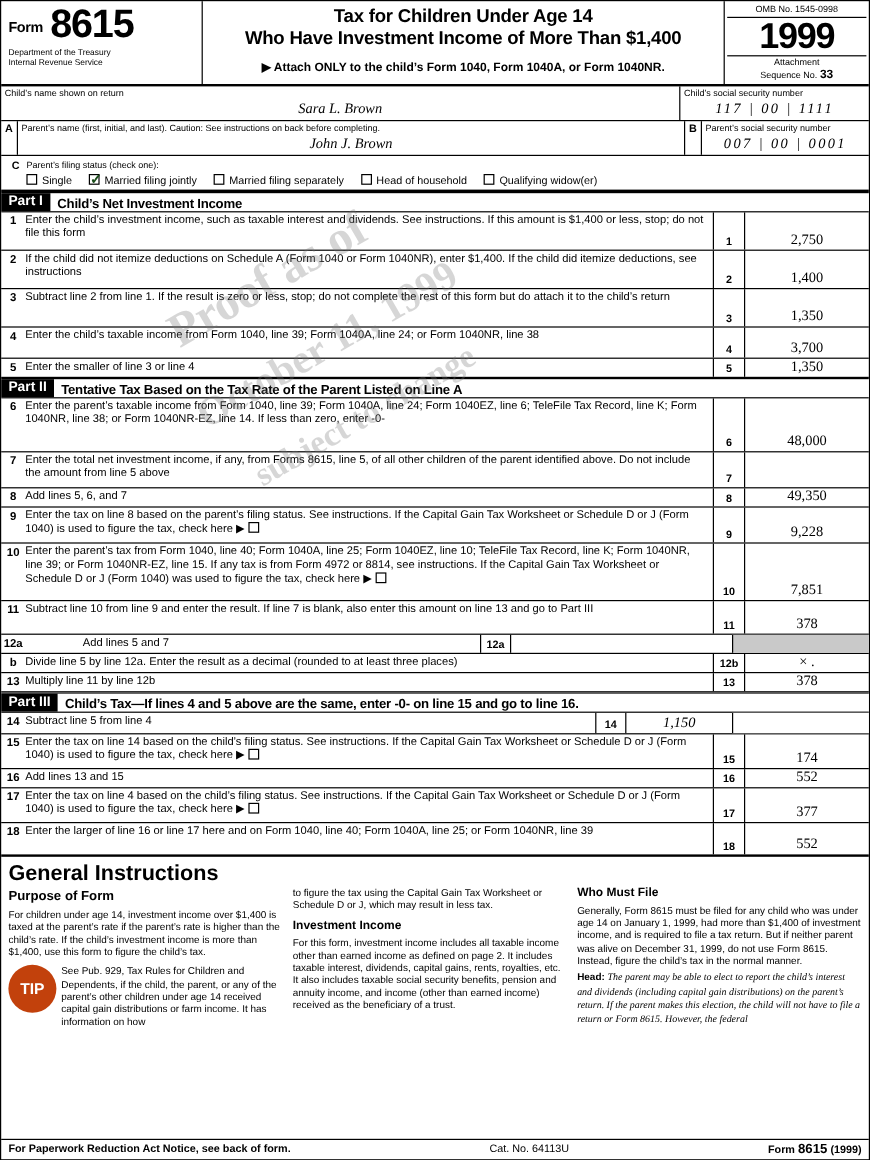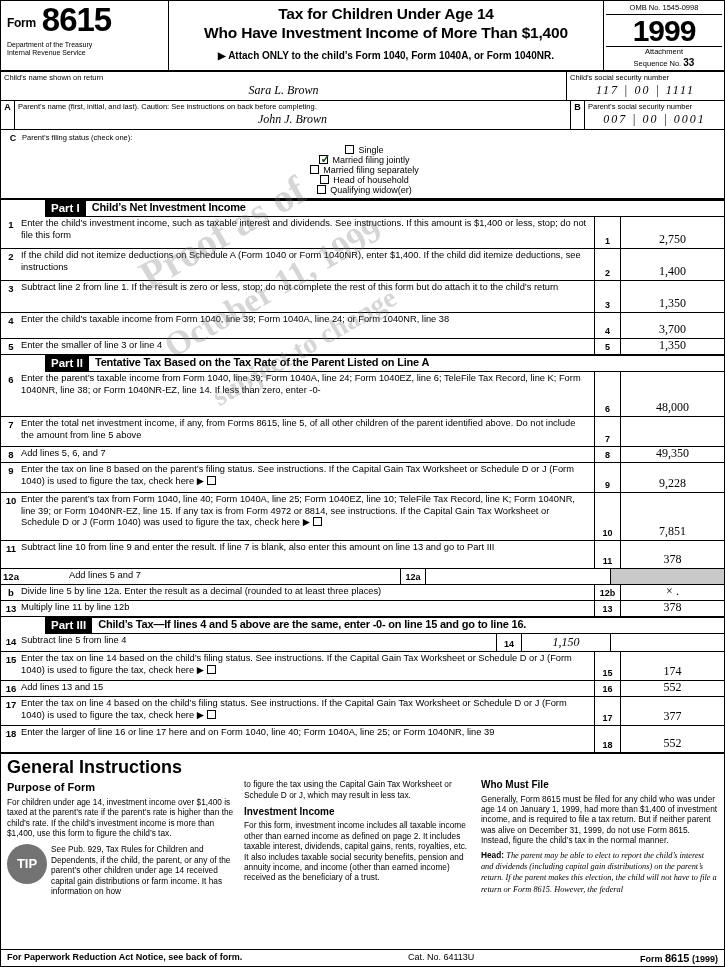--- a/index.html
+++ b/index.html
@@ -43,27 +43,27 @@
   .row { display: flex; border-bottom: 1px solid #000; }
   .cell { position: relative; }
   .lbl { font-size: 7.5px; padding: 1px 3px; }
   .val { text-align: center; font-family: "Liberation Serif", serif; font-style: italic; font-size: 12px; padding-bottom: 2px; }
   .bl { border-left: 1px solid #000; }
   .letterbox { width: 14px; text-align: center; font-weight: bold; font-size: 9px; padding-top: 1px; border-right: 1px solid #000; }
 
   .ssn-val { text-align: center; font-family: "Liberation Serif", serif; font-style: italic; font-size: 12px; letter-spacing: 2px; }
 
   .filing { padding: 2px 3px 3px 3px; border-bottom: 2px solid #000; display: flex; }
-  .filing-row2 { display: flex; align-items: center; gap: 0; margin-top: 2px; flex-wrap: wrap; flex-direction: column; }
+  .filing-row2 { display: flex; align-items: center; gap: 0; margin-top: 2px; flex-wrap: wrap; }
   .cb { display: inline-block; width: 9px; height: 9px; border: 1px solid #000; margin-right: 4px; vertical-align: -1px; position: relative; }
   .cb.checked::after { content: "\2713"; position: absolute; left: 0px; top: -4px; font-size: 12px; font-weight: bold; color: #1a4d1a; }
   .fs-opt { margin-right: 14px; font-size: 9px; white-space: nowrap; }
 
   
-  .partbar { display: flex; align-items: flex-start; border-bottom: 1px solid #000; border-top: 1px solid #000; background: #fff; margin-left: 44px; }
+  .partbar { display: flex; align-items: flex-end; border-bottom: 1px solid #000; border-top: 1px solid #000; background: #fff; }
   .part-tag { background: #000; color: #fff; font-weight: bold; font-size: 11.5px; padding: 1px 6px 2px 6px; margin-right: 6px; }
   .part-title { font-weight: bold; font-size: 11px; letter-spacing: -0.2px; }
 
   
   .lrow { display: flex; border-bottom: 1px solid #000; min-height: 16px; }
   .lno { width: 20px; text-align: center; font-weight: bold; font-size: 9.5px; padding-top: 2px; flex: none; }
   .ltext { flex: 1; padding: 1px 4px 2px 0; font-size: 9.3px; line-height: 1.22; }
   .lnum { width: 26px; border-left: 1px solid #000; text-align: center; font-weight: bold; font-size: 9px; padding-top: 2px; flex: none; display:flex; align-items:flex-end; justify-content:center; padding-bottom:2px;}
   .lamt { width: 104px; border-left: 1px solid #000; text-align: center; font-family: "Liberation Serif", serif; font-size: 12px; flex: none; display: flex; align-items: flex-end; justify-content: center; padding-bottom: 1px; }
   .lpad { width: 114px; border-left: 1px solid #000; flex: none; background: #c9c9c9; }
@@ -74,21 +74,21 @@
   .inner-num { width: 26px; border-left: 1px solid #000; border-right:1px solid #000; text-align: center; font-weight: bold; font-size: 9px; flex: none; display:flex; align-items:flex-end; justify-content:center; padding-bottom:2px;}
   .inner-amt { width: 88px; text-align: center; font-family: "Liberation Serif", serif; font-style: italic; font-size: 12px; flex: none; display: flex; align-items: flex-end; justify-content: center; padding-bottom: 1px; }
 
   
   .gi-title { font-size: 18px; font-weight: bold; padding: 3px 0 1px 6px; }
   .cols { display: flex; padding: 0 6px 0 6px; }
   .col { width: 33.33%; padding-right: 8px; font-size: 8.3px; line-height: 1.25; }
   .col h3 { font-size: 11px; margin: 2px 0 2px 0; }
   .col h4 { font-size: 10px; margin: 6px 0 2px 0; }
   .tipwrap { display: flex; margin-top: 6px; }
-  .tip { width: 40px; height: 40px; border-radius: 50%; background: #737373; color: #fff; font-weight: bold; font-size: 13px; display: flex; align-items: center; justify-content: center; flex: none; margin-right: 4px;}
+  .tip { width: 40px; height: 40px; border-radius: 50%; background: #c2410c; color: #fff; font-weight: bold; font-size: 13px; display: flex; align-items: center; justify-content: center; flex: none; margin-right: 4px;}
   .foot { position: absolute; bottom: 0; left: 0; right: 0; border-top: 1px solid #000; display: flex; justify-content: space-between; font-size: 9px; padding: 2px 6px; font-weight: bold; }
   .foot .cat { font-weight: normal; }
   .foot .fr b { font-size: 11px; }
   .italic-serif { font-family: "Liberation Serif", serif; font-style: italic; }
   .watermark {
     position: absolute;
     left: 130px; top: 210px;
     transform: rotate(-30deg);
     font-family: "Liberation Serif", serif;
     font-weight: bold;

